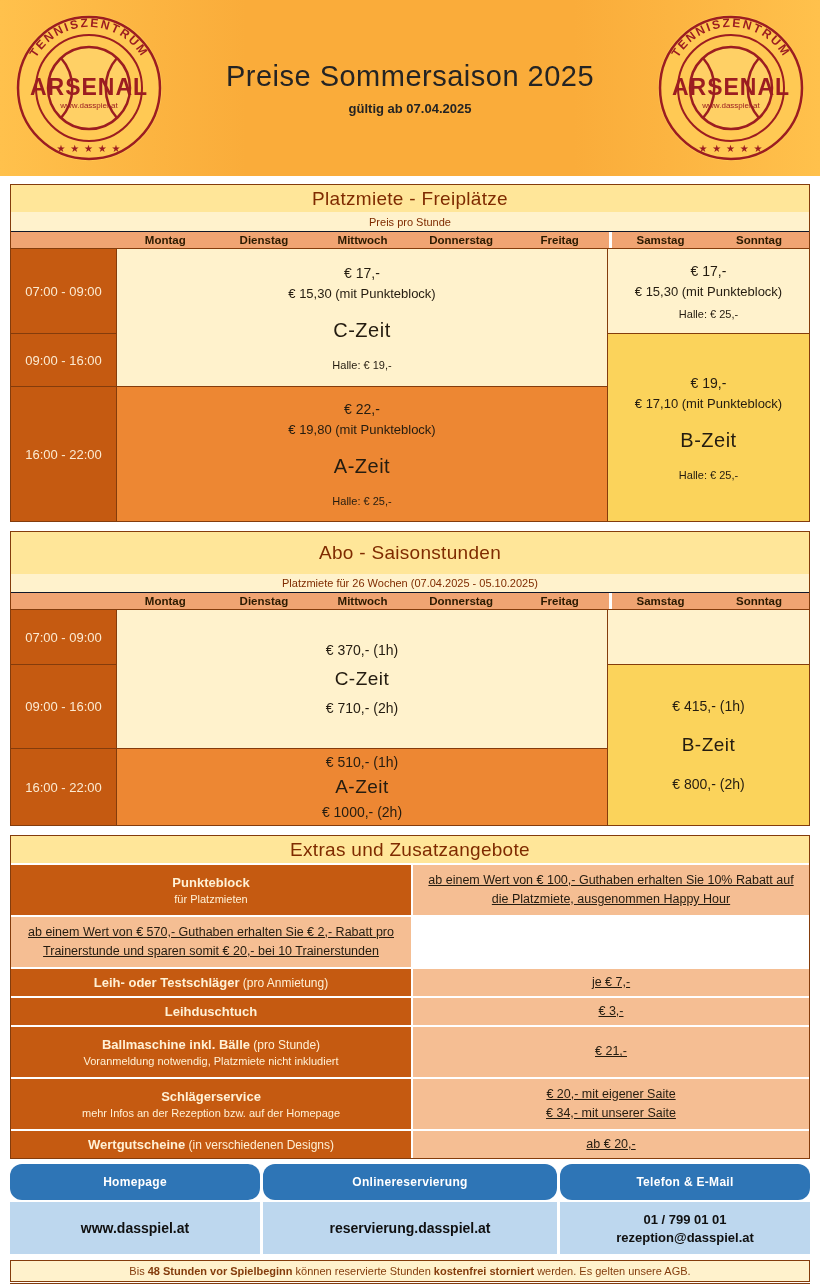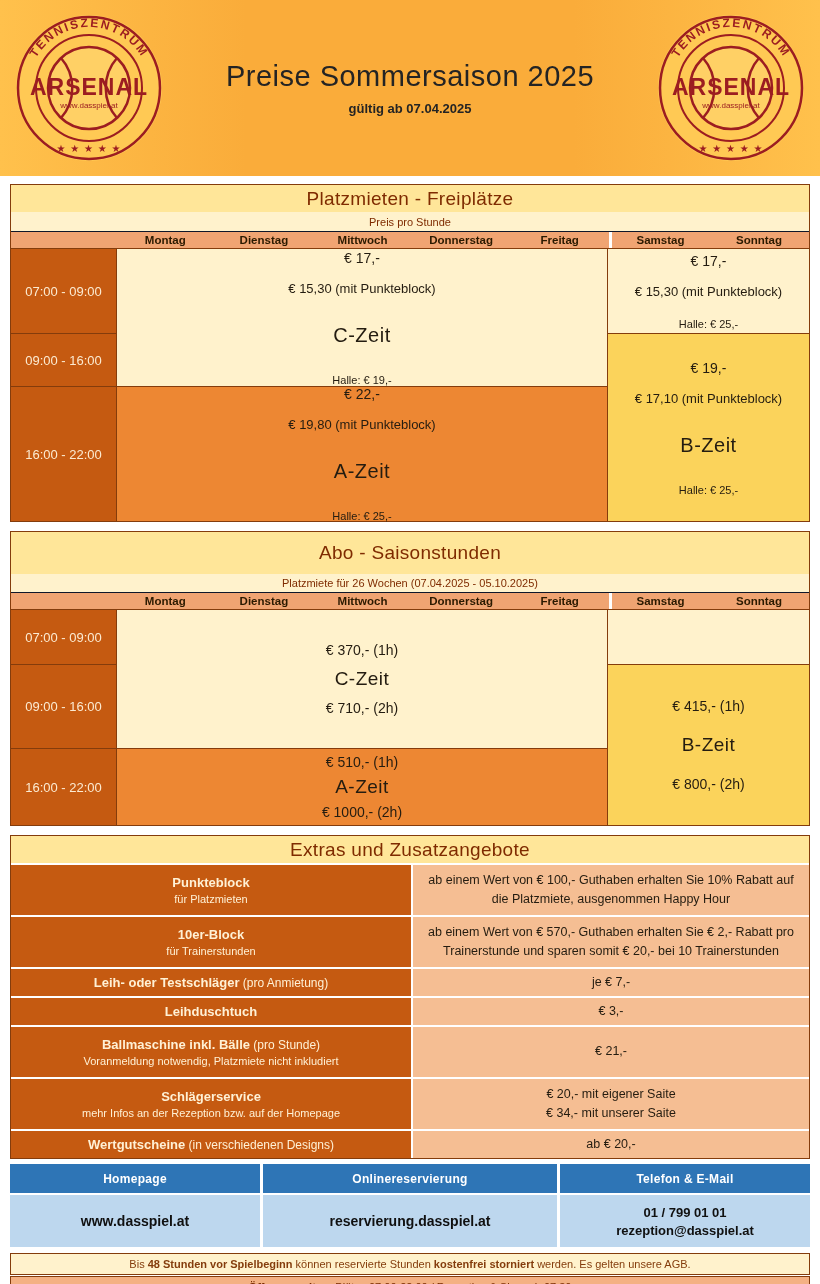--- a/index.html
+++ b/index.html
@@ -36,21 +36,21 @@
               display: flex; align-items: center; justify-content: center; }
   .g1 .t1, .g2 .t1 { grid-area: 1 / 1; }
   .g1 .t2, .g2 .t2 { grid-area: 2 / 1; }
   .g1 .t3, .g2 .t3 { grid-area: 3 / 1; }
   .cblock { grid-area: 1 / 2 / 3 / 7; }
   .ablock { grid-area: 3 / 2 / 4 / 7; }
   .wktop  { grid-area: 1 / 7 / 2 / 9; }
   .bblock { grid-area: 2 / 7 / 4 / 9; }
 
   .cell { display: flex; flex-direction: column; align-items: center; justify-content: center;
-          text-align: center; color: #241C10; gap: 15px; padding: 4px; }
+          text-align: center; color: #241C10; gap: 5px; padding: 4px; }
   .bg-cream { background: #FFF2CC; }
   .bg-yellow { background: #FBD35B; }
   .bg-orange { background: #ED8733; }
   .price { font-size: 14px; }
   .discount { font-size: 13px; }
   .zone { font-size: 20px; letter-spacing: .5px; margin: 13px 0 12px; }
   .halle { font-size: 11px; }
   .cell.abo { gap: 10px; }
   .cell.abo .zone { font-size: 19px; margin: 0; }
   .cell.abo.wide-gap { gap: 20px; }
@@ -60,27 +60,27 @@
   .xrow { display: grid; grid-template-columns: 400px 1fr; gap: 2px; background: #fff; margin-top: 2px; }
   .xrow.tall { min-height: 50px; } .xrow.short { min-height: 27px; }
   .xleft { background: #C55A11; color: #FFF1D5; display: flex; flex-direction: column;
            align-items: center; justify-content: center; text-align: center; padding: 3px 8px; }
   .xtitle { font-size: 13px; font-weight: bold; }
   .xsuffix { font-weight: normal; font-size: 12px; }
   .xsub { font-size: 11px; font-weight: normal; margin-top: 3px; }
   .xsub.boldsub { font-weight: normal; font-size: 11px; }
   .xval { background: #F5BE93; color: #241C10; font-size: 12.5px; line-height: 1.55;
           display: flex; flex-direction: column; align-items: center; justify-content: center;
-          text-align: center; padding: 3px 12px; }
+          text-align: center; padding: 3px 12px; text-decoration: underline; }
 
   
   .footer { margin: 5px 10px 0; display: grid; grid-template-columns: 250px 294px 1fr; gap: 3px; }
   .fcol { display: flex; flex-direction: column; }
-  .fhead { background: #2E75B6; color: #fff; font-size: 12px; font-weight: bold; height: 29px;
-           display: flex; align-items: center; justify-content: center; letter-spacing: .3px; }
+  .fhead { background: #2E75B6; color: #fff; font-size: 12px; font-weight: bold; height: 36px;
+           display: flex; align-items: center; justify-content: center; letter-spacing: .3px; border-radius: 12px; }
   .fbody { background: #BDD7EE; color: #101010; font-weight: bold; font-size: 14px; height: 52px;
            margin-top: 2px; display: flex; flex-direction: column; align-items: center; justify-content: center; gap: 3px; }
   .fbody .small { font-size: 13px; }
 
   
   .note { margin: 6px 10px 0; border: 1px solid #843C0C; height: 22px; font-size: 11px;
           display: flex; align-items: center; justify-content: center; color: #843C0C; }
   .note1 { background: #FFF2CC; }
   .note2 { background: #F4B183; color: #7A2B00; margin-top: 1px; }
 </style>
@@ -126,21 +126,21 @@
       <text font-size="12" font-weight="bold" letter-spacing="2" fill="#9C1D21">
         <textPath href="#arc2" startOffset="50%" text-anchor="middle">TENNISZENTRUM</textPath>
       </text>
       <text x="75" y="82" text-anchor="middle" font-size="23" font-weight="bold" letter-spacing="1" fill="#9C1D21">ARSENAL</text>
       <text x="75" y="95" text-anchor="middle" font-size="8" fill="#9C1D21">www.dasspiel.at</text>
       <text x="75" y="139" text-anchor="middle" font-size="10" letter-spacing="1" fill="#9C1D21">★ ★ ★ ★ ★</text>
     </svg>
   </header>
 
   <section class="sec">
-    <div class="sec-title">Platzmieten - Freiplätze</div>
+    <div class="sec-title">Platzmiete - Freiplätze</div>
     <div class="sec-sub">Preis pro Stunde</div>
     <div class="day-row">
       <div class="day"></div>
       <div class="day">Montag</div>
       <div class="day">Dienstag</div>
       <div class="day">Mittwoch</div>
       <div class="day">Donnerstag</div>
       <div class="day">Freitag</div>
       <div class="day sa">Samstag</div>
       <div class="day">Sonntag</div>
@@ -218,24 +218,20 @@
       <div class="xleft">
         <div class="xtitle">Punkteblock</div>
         <div class="xsub">für Platzmieten</div>
       </div>
       <div class="xval">
         <div>ab einem Wert von € 100,- Guthaben erhalten Sie 10% Rabatt auf die Platzmiete, ausgenommen Happy Hour</div>
       </div>
     </div>
 
     <div class="xrow tall">
-      <div class="xleft">
-        <div class="xtitle">10er-Block</div>
-        <div class="xsub">für Trainerstunden</div>
-      </div>
       <div class="xval">
         <div>ab einem Wert von € 570,- Guthaben erhalten Sie € 2,- Rabatt pro Trainerstunde und sparen somit € 20,- bei 10 Trainerstunden</div>
       </div>
     </div>
 
     <div class="xrow short">
       <div class="xleft">
         <div class="xtitle"><span>Leih- oder Testschläger</span><span class="xsuffix"> (pro Anmietung)</span></div>
       </div>
       <div class="xval">

